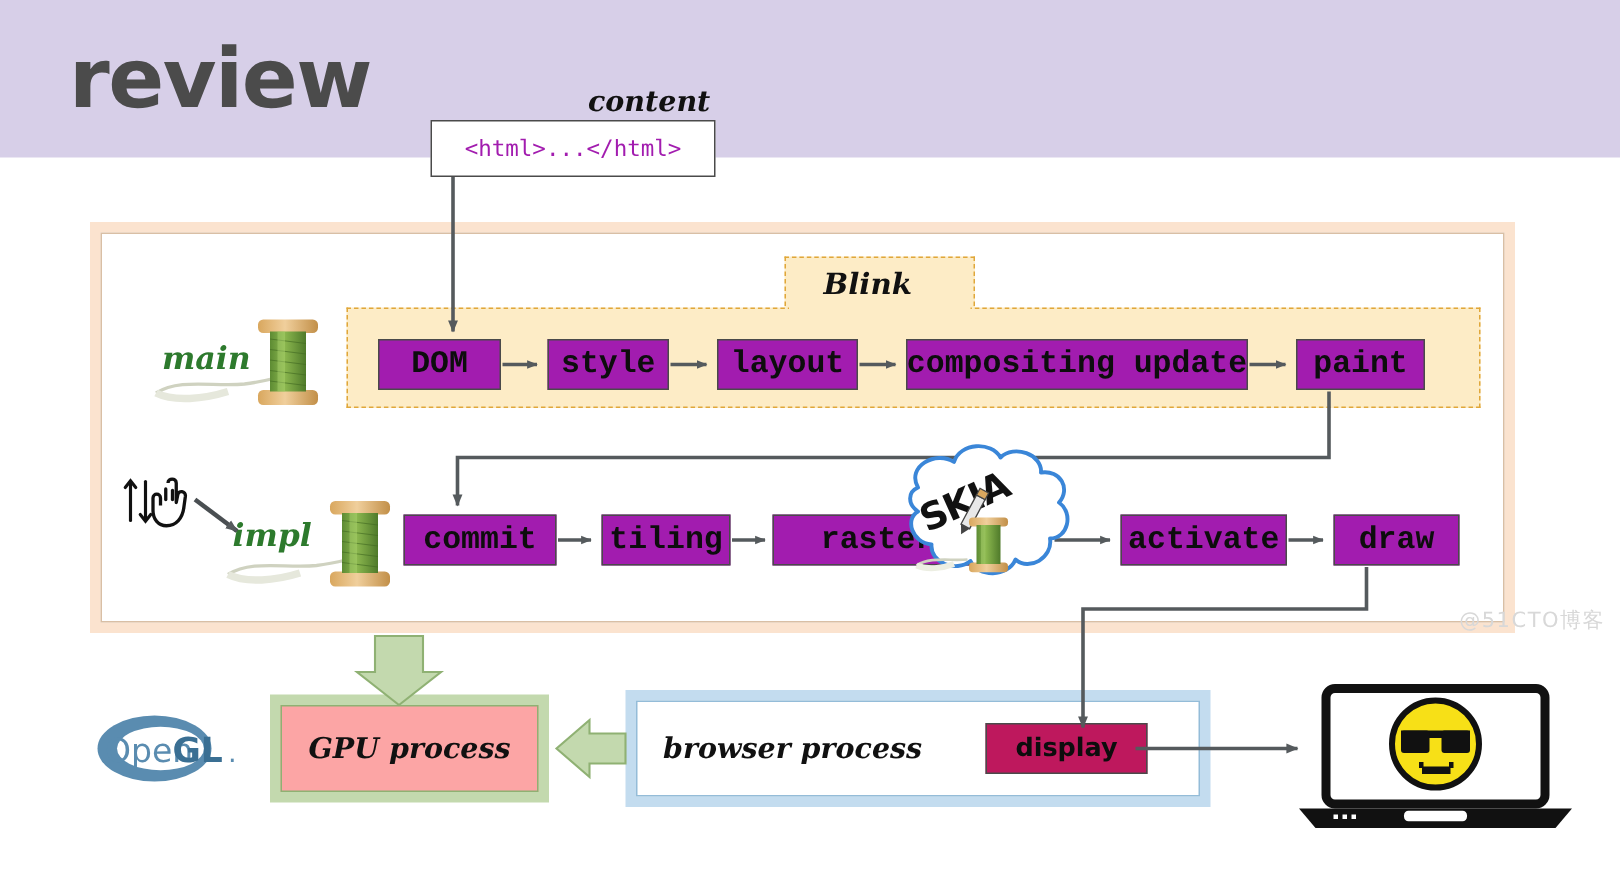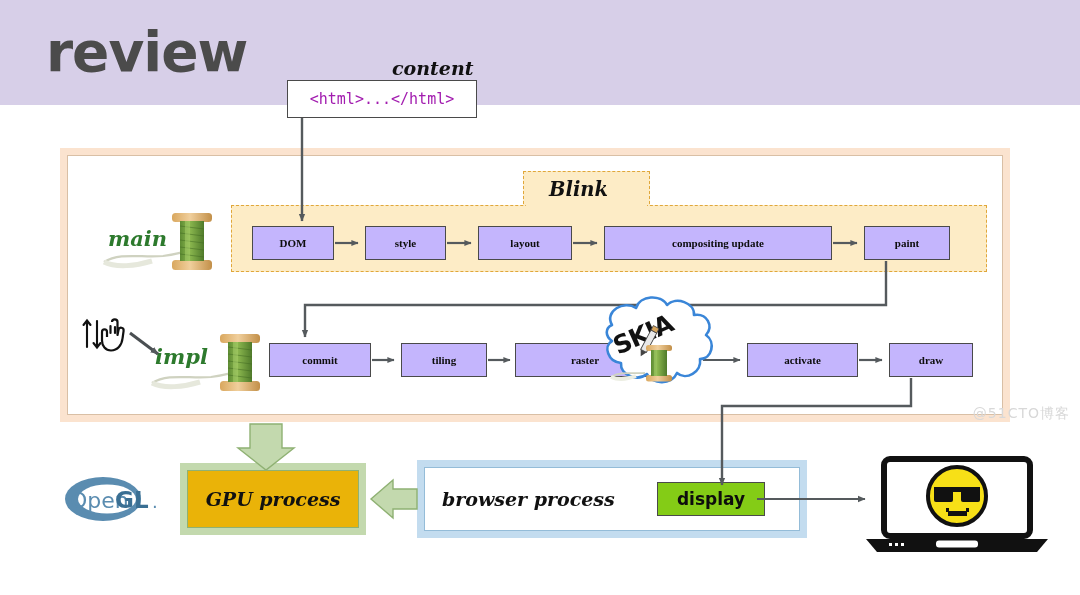--- a/index.html
+++ b/index.html
@@ -20,27 +20,27 @@
   .page-title{
     position:absolute;left:46px;top:22px;
     font-family:"DejaVu Sans", sans-serif;
     font-size:55px;font-weight:bold;color:#4b4b4b;
     letter-spacing:-1px;line-height:60px;
   }
 
   
   .fbox{
     position:absolute;
-    background:#c4b5fd;
+    background:#a21caf;
     border:1.5px solid #4a4a4a;
     box-sizing:border-box;
     display:flex;align-items:center;justify-content:center;
-    font-family:Liberation Serif, serif;
+    font-family:Liberation Mono, monospace;
     font-weight:bold;
-    font-size:11px;
+    font-size:21px;
     color:#0d0d0d;
     white-space:nowrap;
   }
 
   
   .content-box{
     position:absolute;left:287px;top:80px;width:190px;height:38px;
     background:#ffffff;border:1.7px solid #4a4a4a;box-sizing:border-box;
     display:flex;align-items:center;justify-content:center;
     font-family:"DejaVu Sans Mono", monospace;
@@ -107,21 +107,21 @@
   
   svg.overlay{position:absolute;left:0;top:0;width:1080px;height:595px;pointer-events:none;}
 
   
   .gpu-process{
     position:absolute;left:180px;top:463px;width:186px;height:72px;
     background:#c3d9ae;
     box-sizing:border-box;padding:7px;
   }
   .gpu-inner{
-    width:100%;height:100%;background:#eab308;border:1px solid #8fb173;
+    width:100%;height:100%;background:#fca5a5;border:1px solid #8fb173;
     box-sizing:border-box;display:flex;align-items:center;justify-content:center;
     font-family:"DejaVu Serif", serif;font-style:italic;font-weight:bold;
     font-size:19px;color:#111;
   }
   .browser-process{
     position:absolute;left:417px;top:460px;width:390px;height:78px;
     background:#c3dcef;
     box-sizing:border-box;padding:7px;
   }
   .browser-inner{
@@ -129,21 +129,21 @@
     box-sizing:border-box;position:relative;
   }
   .browser-label{
     position:absolute;left:17px;top:50%;transform:translateY(-50%);
     font-family:"DejaVu Serif", serif;font-style:italic;font-weight:bold;
     font-size:19px;color:#111;white-space:nowrap;
   }
   .display-box{
     position:absolute;left:232px;top:50%;transform:translateY(-50%);
     width:108px;height:34px;
-    background:#84cc16;border:1.5px solid #4a4a4a;box-sizing:border-box;
+    background:#be185d;border:1.5px solid #4a4a4a;box-sizing:border-box;
     display:flex;align-items:center;justify-content:center;
     font-family:"DejaVu Sans", sans-serif;font-weight:bold;font-size:17px;color:#0d0d0d;
   }
 
   
   .watermark{
     position:absolute;right:10px;bottom:8px;
     font-family:"DejaVu Sans", sans-serif;
     font-size:14px;color:#d8d8d8;letter-spacing:1px;
   }

